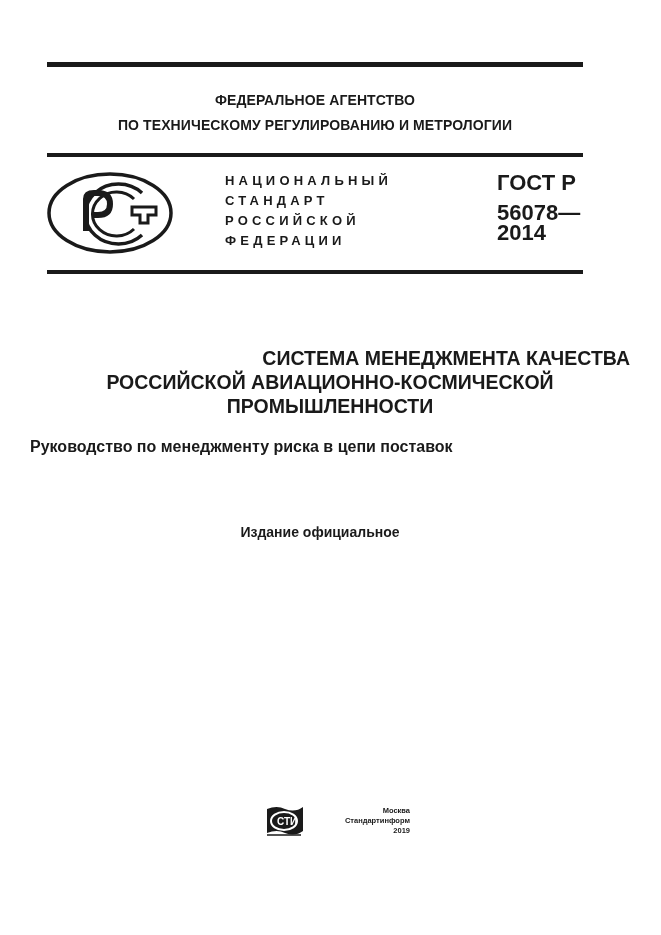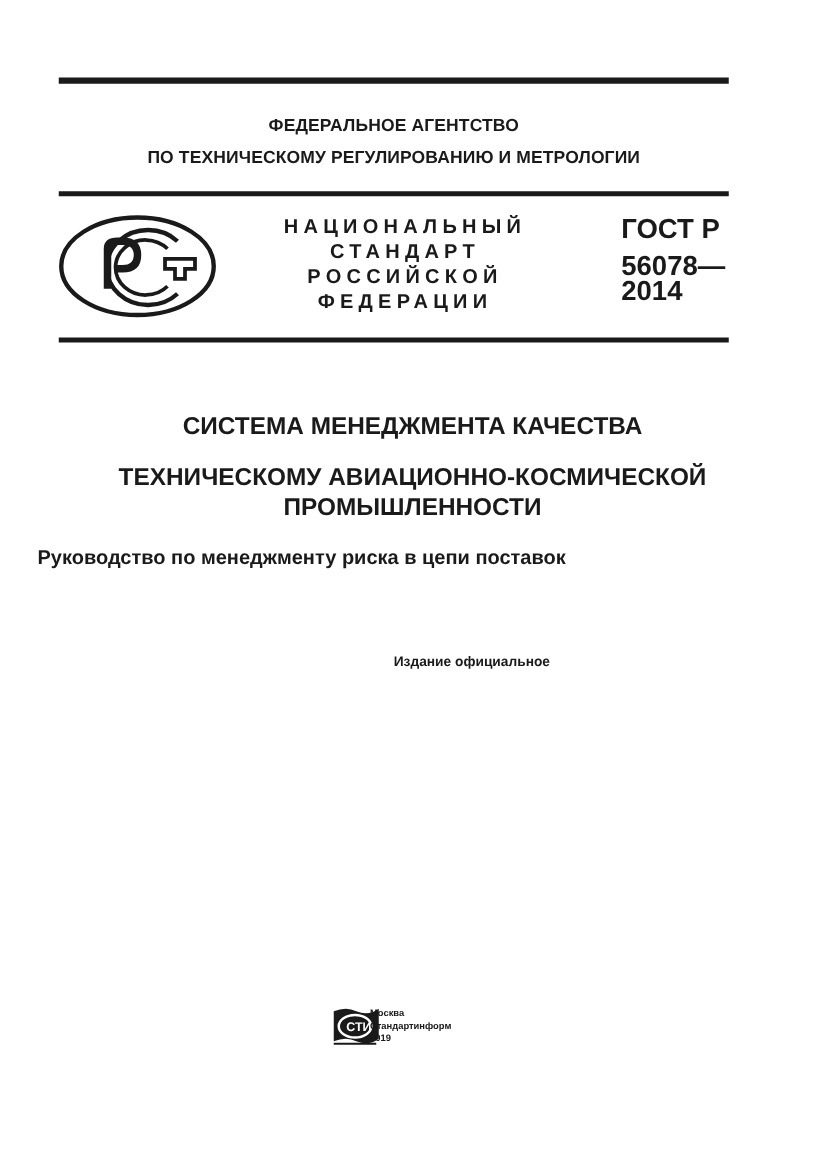--- a/index.html
+++ b/index.html
@@ -7,41 +7,41 @@
          font-family: "Liberation Sans", sans-serif; color: #1a1a1a; }
   .rule { position: absolute; left: 47px; width: 536px; background: #1a1a1a; }
   .rule.top { top: 62px; height: 5px; }
   .rule.mid { top: 153px; height: 4px; }
   .rule.bot { top: 270px; height: 4px; }
   .agency { position: absolute; left: 47px; width: 536px; text-align: center;
             font-weight: bold; font-size: 14px; letter-spacing: 0.1px; }
   .agency.l1 { top: 92px; }
   .agency.l2 { top: 117px; }
   .logo { position: absolute; left: 46px; top: 171px; width: 128px; height: 84px; }
-  .national { position: absolute; left: 214px; width: 220px; text-align: center;
-              font-weight: bold; font-size: 16px; letter-spacing: 4.2px; }
+  .national { position: absolute; left: 225px; width: 220px; text-align: left;
+              font-weight: bold; font-size: 13px; letter-spacing: 4.2px; }
   .national.n1 { top: 173px; }
   .national.n2 { top: 193px; }
   .national.n3 { top: 213px; }
   .national.n4 { top: 233px; }
   .gost { position: absolute; left: 497px; font-weight: bold; font-size: 22px; line-height: 1; }
   .gost.g1 { top: 172px; }
   .gost.g2 { top: 202px; }
   .gost.g3 { top: 222px; }
   .title { position: absolute; left: 30px; width: 600px; text-align: center;
            font-weight: bold; font-size: 19.5px; line-height: 24px; }
-  .title.t1 { top: 329px; }
+  .title.t1 { top: 346px; text-align: right; }
   .title.t2 { top: 370px; }
   .title.t3 { top: 394px; }
   .subtitle { position: absolute; left: 30px; width: 600px; top: 438px;
               font-weight: bold; font-size: 16px; }
-  .edition { position: absolute; left: 200px; width: 240px; text-align: right; top: 524px;
-             font-weight: bold; font-size: 11px; }
+  .edition { position: absolute; left: 200px; width: 240px; text-align: center; top: 524px;
+             font-weight: bold; font-size: 14px; }
   .pub-logo { position: absolute; left: 265px; top: 805px; width: 40px; height: 32px; }
-  .pub { position: absolute; left: 296px; width: 86px; text-align: left; font-weight: bold;
+  .pub { position: absolute; left: 324px; width: 86px; text-align: right; font-weight: bold;
          font-size: 7.5px; line-height: 10px; }
   .pub.p1 { top: 806px; }
   .pub.p2 { top: 816px; }
   .pub.p3 { top: 826px; }
 </style>
 </head>
 <body>
 
 <div class="rule top"></div>
 <div class="agency l1">ФЕДЕРАЛЬНОЕ АГЕНТСТВО</div>
@@ -65,21 +65,21 @@
 <div class="national n3">РОССИЙСКОЙ</div>
 <div class="national n4">ФЕДЕРАЦИИ</div>
 
 <div class="gost g1">ГОСТ Р</div>
 <div class="gost g2">56078—</div>
 <div class="gost g3">2014</div>
 
 <div class="rule bot"></div>
 
 <div class="title t1">СИСТЕМА МЕНЕДЖМЕНТА КАЧЕСТВА</div>
-<div class="title t2">ТЕХНИЧЕСКОМУ АВИАЦИОННО-КОСМИЧЕСКОЙ</div>
+<div class="title t2">РОССИЙСКОЙ АВИАЦИОННО-КОСМИЧЕСКОЙ</div>
 <div class="title t3">ПРОМЫШЛЕННОСТИ</div>
 <div class="subtitle">Руководство по менеджменту риска в цепи поставок</div>
 
 <div class="edition">Издание официальное</div>
 
 <svg class="pub-logo" viewBox="0 0 40 32">
   <path d="M 2 4 Q 12 0 20 4 Q 30 8 38 2 L 38 26 Q 30 32 20 28 Q 12 24 2 28 Z" fill="#1a1a1a"></path>
   <ellipse cx="19" cy="16" rx="13" ry="9" fill="none" stroke="#ffffff" stroke-width="2"></ellipse>
   <text x="12" y="20" font-family="Liberation Sans, sans-serif" font-weight="bold" font-size="10" fill="#ffffff">СТИ</text>
   <line x1="2" y1="30" x2="36" y2="30" stroke="#1a1a1a" stroke-width="1.5"></line>

